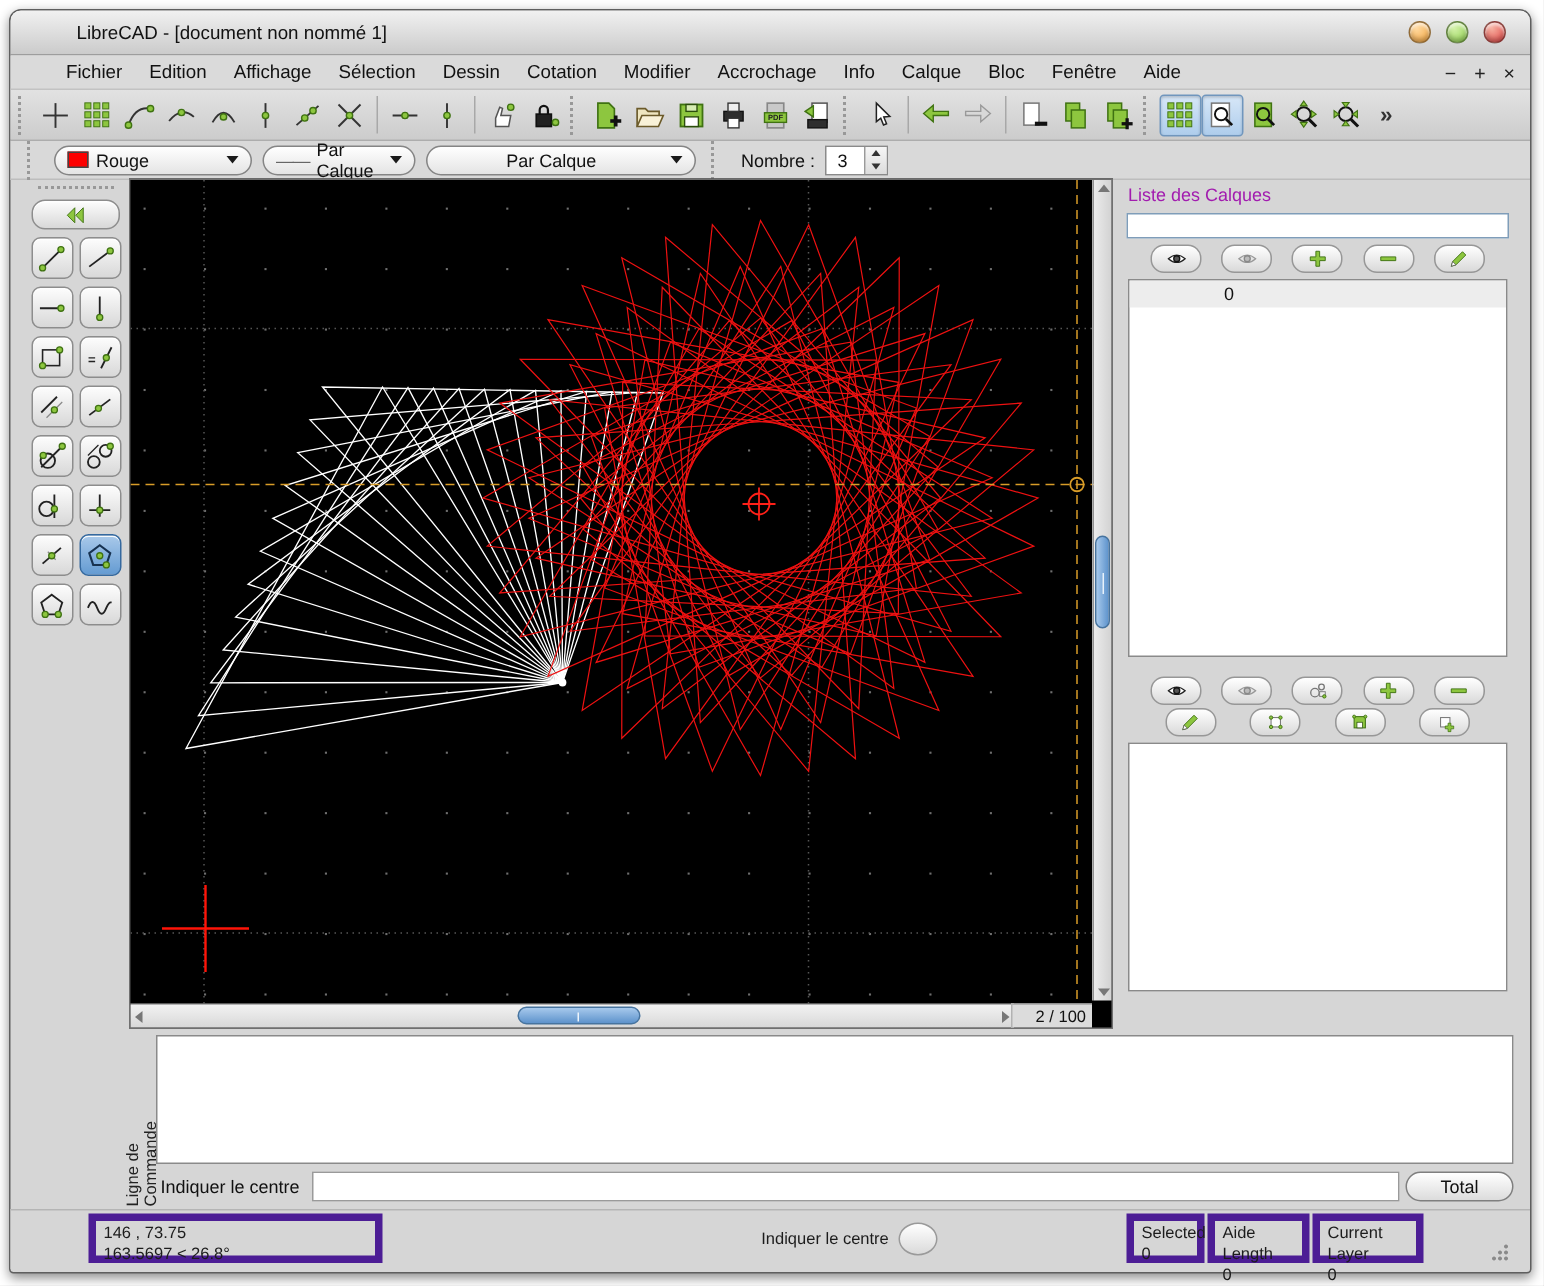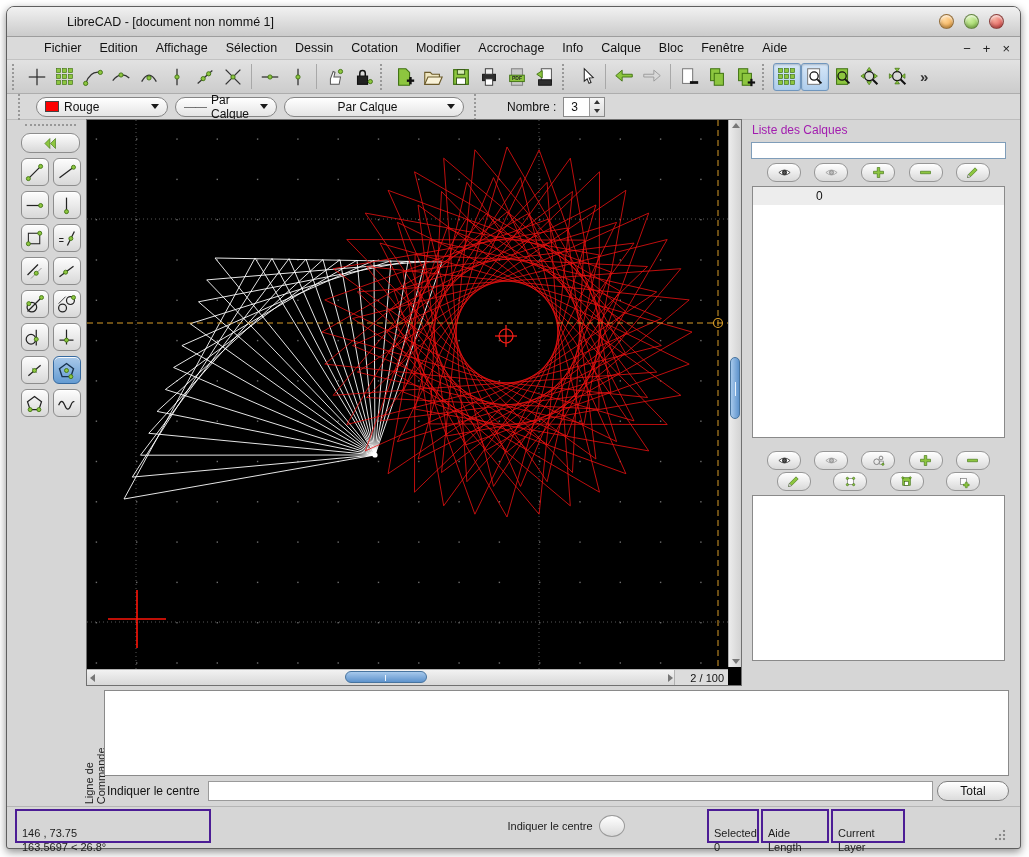--- a/index.html
+++ b/index.html
@@ -5,21 +5,21 @@
   html,body{margin:0;padding:0;width:1029px;height:857px;background:#fff;overflow:hidden;
     font-family:"Liberation Sans","DejaVu Sans",sans-serif;-webkit-font-smoothing:antialiased;}
   *{box-sizing:border-box;}
   .win{position:absolute;left:6px;top:6px;width:1015px;height:843px;background:#d6d6d6;
     border:1px solid #5f5f5f;border-radius:8px 8px 3px 3px;
     box-shadow:0 3px 8px rgba(0,0,0,.45), inset 0 1px 0 #f7f7f7;}
   
   .titlebar{position:absolute;left:0;right:0;top:0;height:30px;border-radius:7px 7px 0 0;
     background:linear-gradient(#f1f1f1,#cbcbcb);border-bottom:1px solid #9d9d9d;
     display:flex;align-items:center;padding-left:12px;}
-  .title-text{font-size:12.5px;color:#111;margin-left:24px;}
+  .title-text{font-size:12.5px;color:#111;margin-left:8px;}
   .tl-wrap{position:absolute;right:16px;top:7px;display:flex;gap:10px;}
   .tl{width:15px;height:15px;border-radius:50%;border:1px solid rgba(0,0,0,.4);
     box-shadow:inset 0 2px 2px rgba(255,255,255,.65), inset 0 -2px 3px rgba(0,0,0,.25);}
   
   .menubar{position:absolute;left:0;right:0;top:30px;height:23px;background:#dadada;
     display:flex;align-items:center;font-size:12.5px;color:#111;padding-left:6px;border-bottom:1px solid #c2c2c2;}
   .menu-item{padding:3px 9px;cursor:default;}
   .mdi-controls{margin-left:auto;margin-right:10px;display:flex;gap:12px;font-size:13px;color:#222;}
   
   .toolbar{position:absolute;left:0;right:0;top:53px;height:34px;
@@ -36,21 +36,21 @@
   
   .optionsbar{position:absolute;left:0;right:0;top:87px;height:26px;background:#d9d9d9;
     border-bottom:1px solid #bdbdbd;display:flex;align-items:center;gap:7px;padding-left:8px;font-size:12px;}
   .combo{height:20px;border:1px solid #858585;border-radius:10px;
     background:linear-gradient(#ffffff,#e4e4e4);display:flex;align-items:center;padding:0 3px 0 8px;color:#111;}
   .combo .grow{flex:1;}
   .caret{width:0;height:0;border-left:4px solid transparent;border-right:4px solid transparent;
     border-top:5px solid #1a1a1a;margin:0 5px;}
   .swatch{width:14px;height:11px;border:1px solid #444;margin-right:5px;}
   .dash-glyph{color:#666;margin-right:5px;letter-spacing:-1px;}
-  .opt-label{margin-left:15px;color:#111;}
+  .opt-label{margin-left:2px;color:#111;}
   .spin{width:42px;height:20px;border:1px solid #8a8a8a;background:#fff;display:flex;
     align-items:center;padding-left:7px;position:relative;color:#111;}
   .spin-btns{position:absolute;right:0;top:0;bottom:0;width:15px;border-left:1px solid #9a9a9a;
     display:flex;flex-direction:column;background:linear-gradient(#f6f6f6,#dcdcdc);}
   .spin-up,.spin-dn{flex:1;display:flex;align-items:center;justify-content:center;}
   .spin-up:after{content:"";border-left:3.5px solid transparent;border-right:3.5px solid transparent;border-bottom:4px solid #333;}
   .spin-dn:after{content:"";border-left:3.5px solid transparent;border-right:3.5px solid transparent;border-top:4px solid #333;}
   
   .palette{position:absolute;left:8px;top:112px;width:71px;height:315px;}
   .pal-handle{height:4px;border-top:2px dotted #989898;margin:5px 10px 5px 10px;}
@@ -100,21 +100,21 @@
   .cmd-history{position:absolute;left:18px;right:0;top:2px;height:86px;background:#fff;border:1px solid #8a8a8a;}
   .cmd-row{position:absolute;left:18px;right:0;top:92px;height:22px;display:flex;align-items:center;}
   .cmd-prompt{font-size:12px;color:#111;padding:0 8px 0 3px;white-space:nowrap;}
   .cmd-input{flex:1;height:20px;background:#fff;border:1px solid #9a9a9a;font-size:12px;padding:0 4px;}
   .clear-btn{width:72px;height:20px;margin-left:4px;border:1px solid #7f7f7f;border-radius:10px;
     background:linear-gradient(#ffffff,#dcdcdc);font-size:12px;color:#111;
     display:flex;align-items:center;justify-content:center;}
   
   .statusbar{position:absolute;left:0;right:0;top:799px;height:40px;background:#d6d6d6;
     border-top:1px solid #b5b5b5;font-size:11px;color:#1c1c1c;}
-  .st-cell{position:absolute;top:2px;bottom:4px;border:2px solid #4c1d95;padding:15px 5px;line-height:14px;}
+  .st-cell{position:absolute;top:2px;bottom:4px;border:5px solid #4c1d95;padding:1px 5px;line-height:14px;margin-left:44px;}
   .st-mid{position:absolute;left:424px;width:270px;top:2px;bottom:4px;display:flex;
     align-items:center;justify-content:center;gap:6px;}
   .hand-pill{width:26px;height:22px;border:1px solid #9a9a9a;border-radius:50%;
     background:linear-gradient(#ffffff,#dadada);display:flex;align-items:center;justify-content:center;}
   .grip{position:absolute;right:14px;bottom:5px;width:12px;height:12px;
     background:radial-gradient(circle at 2px 10px,#8a8a8a 1px,transparent 1.6px),
                radial-gradient(circle at 6px 6px,#8a8a8a 1px,transparent 1.6px),
                radial-gradient(circle at 10px 2px,#8a8a8a 1px,transparent 1.6px),
                radial-gradient(circle at 6px 10px,#8a8a8a 1px,transparent 1.6px),
                radial-gradient(circle at 10px 6px,#8a8a8a 1px,transparent 1.6px),

